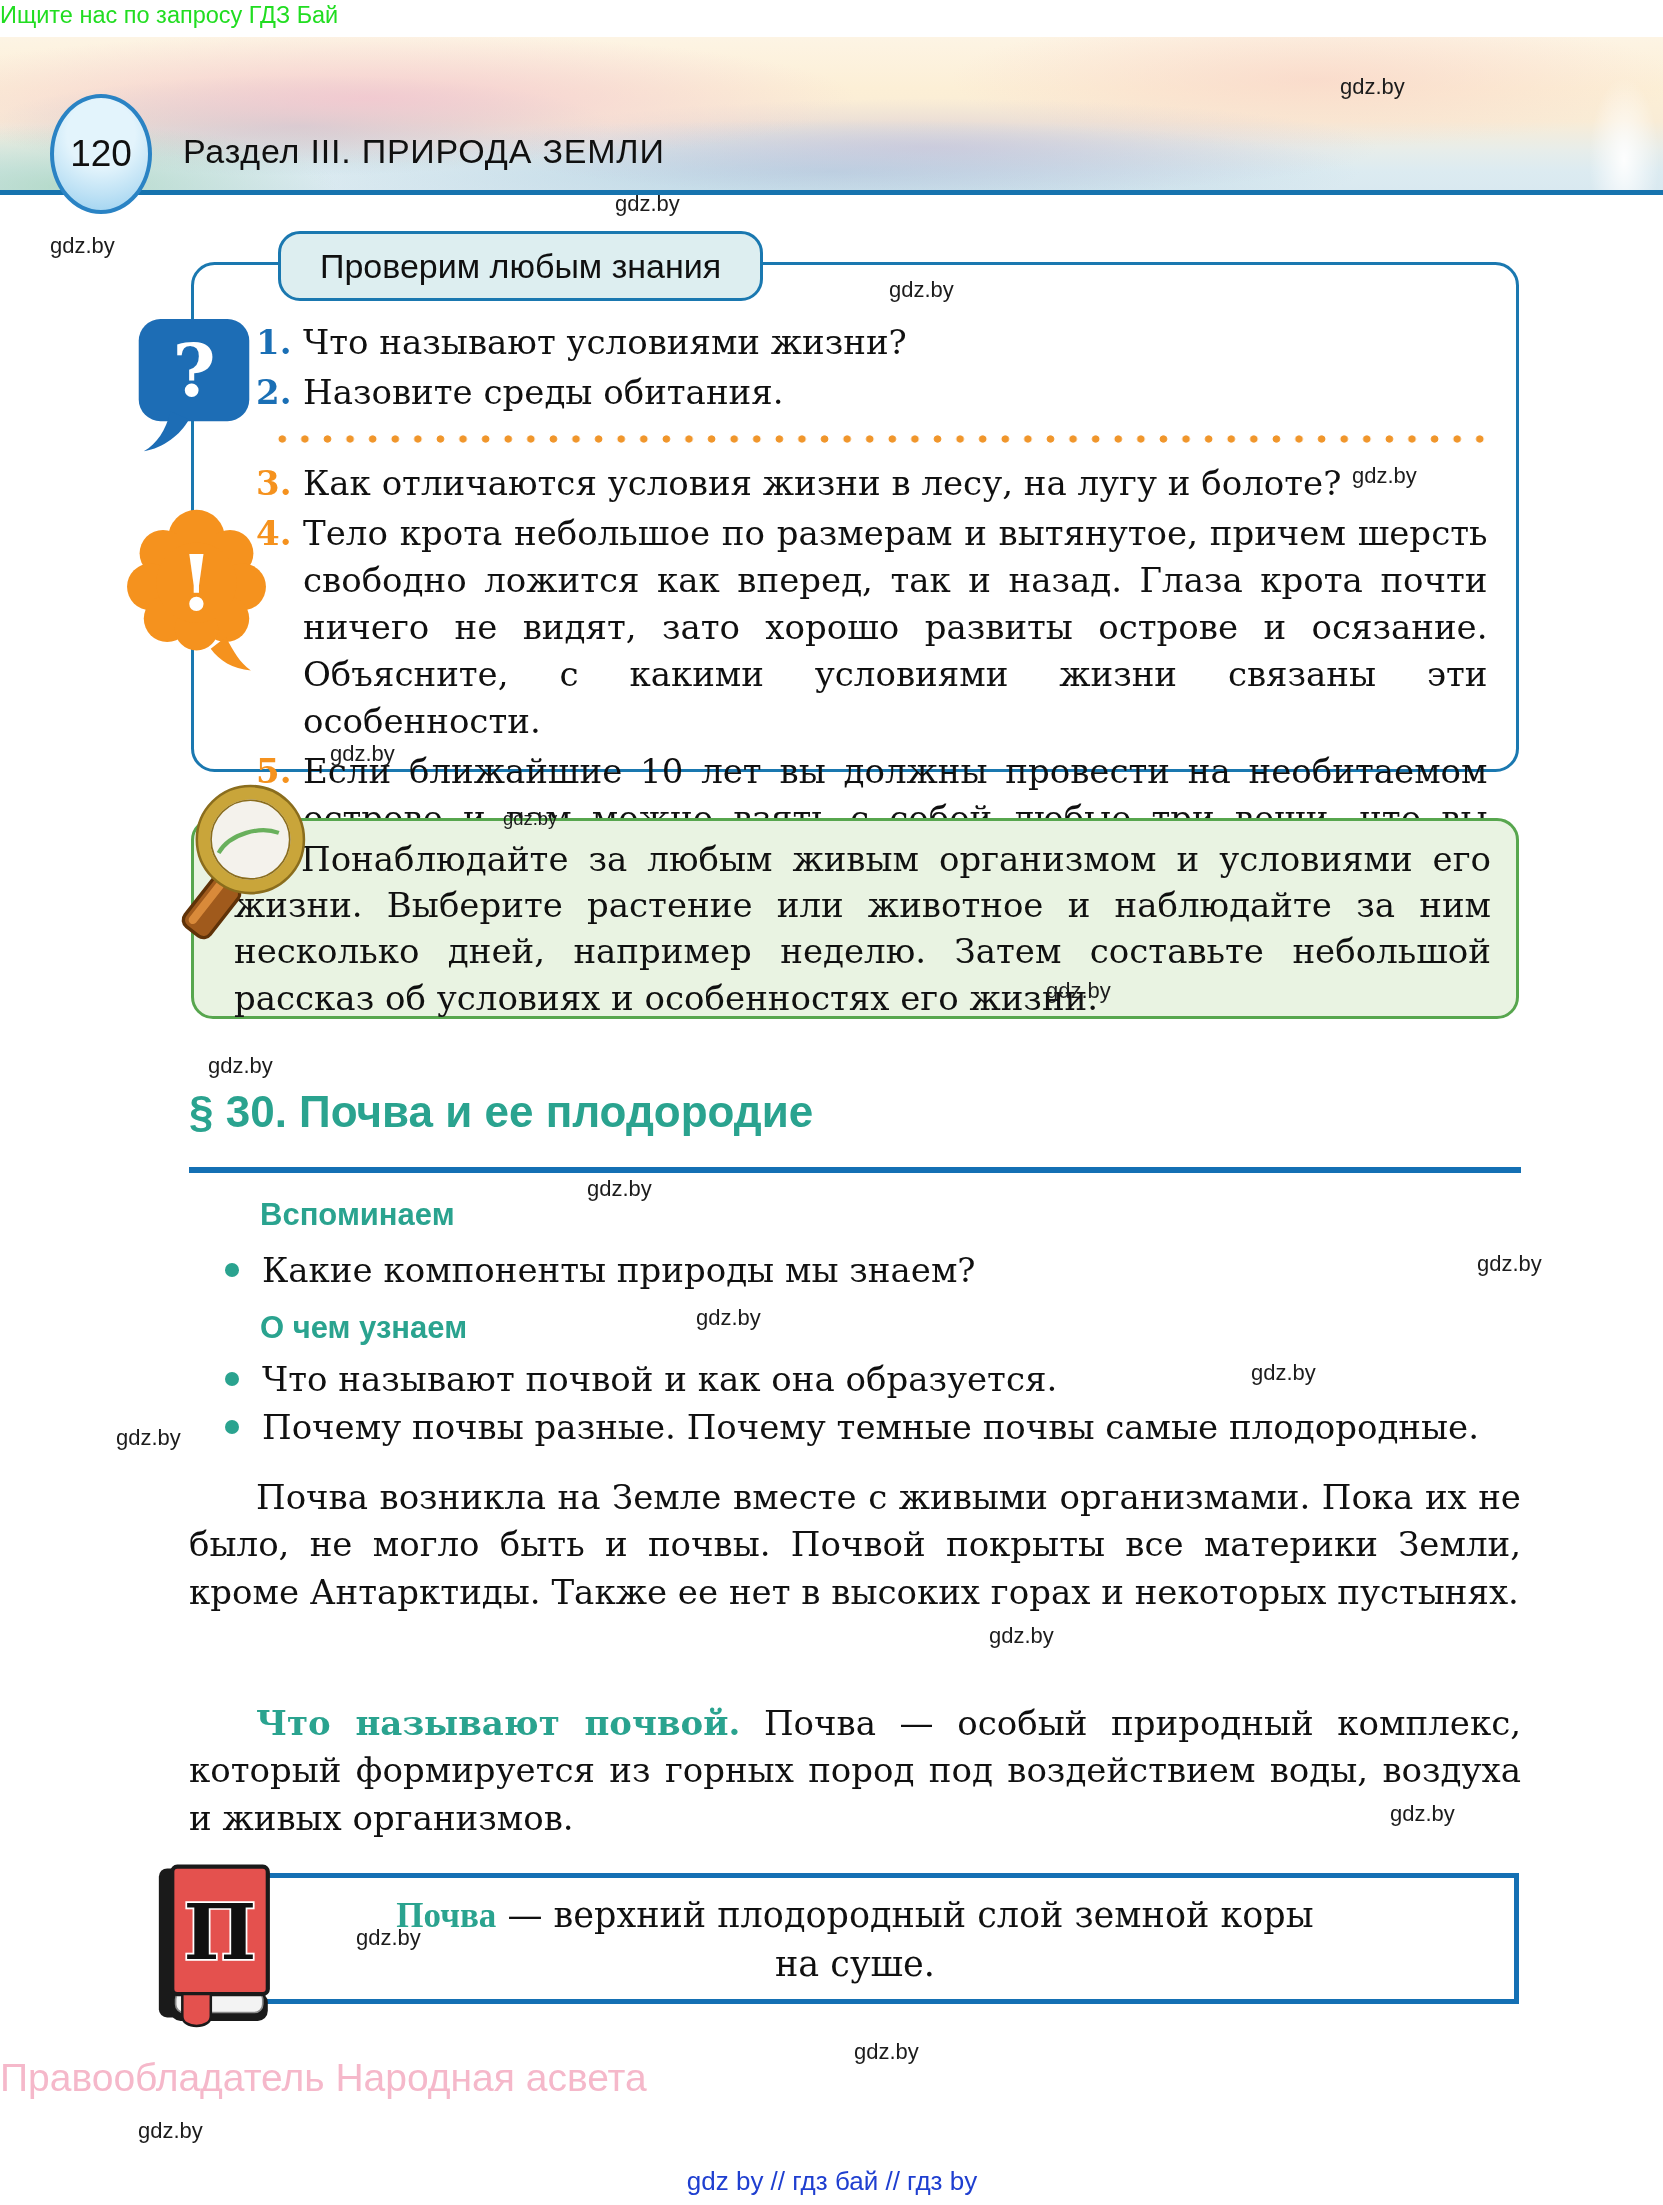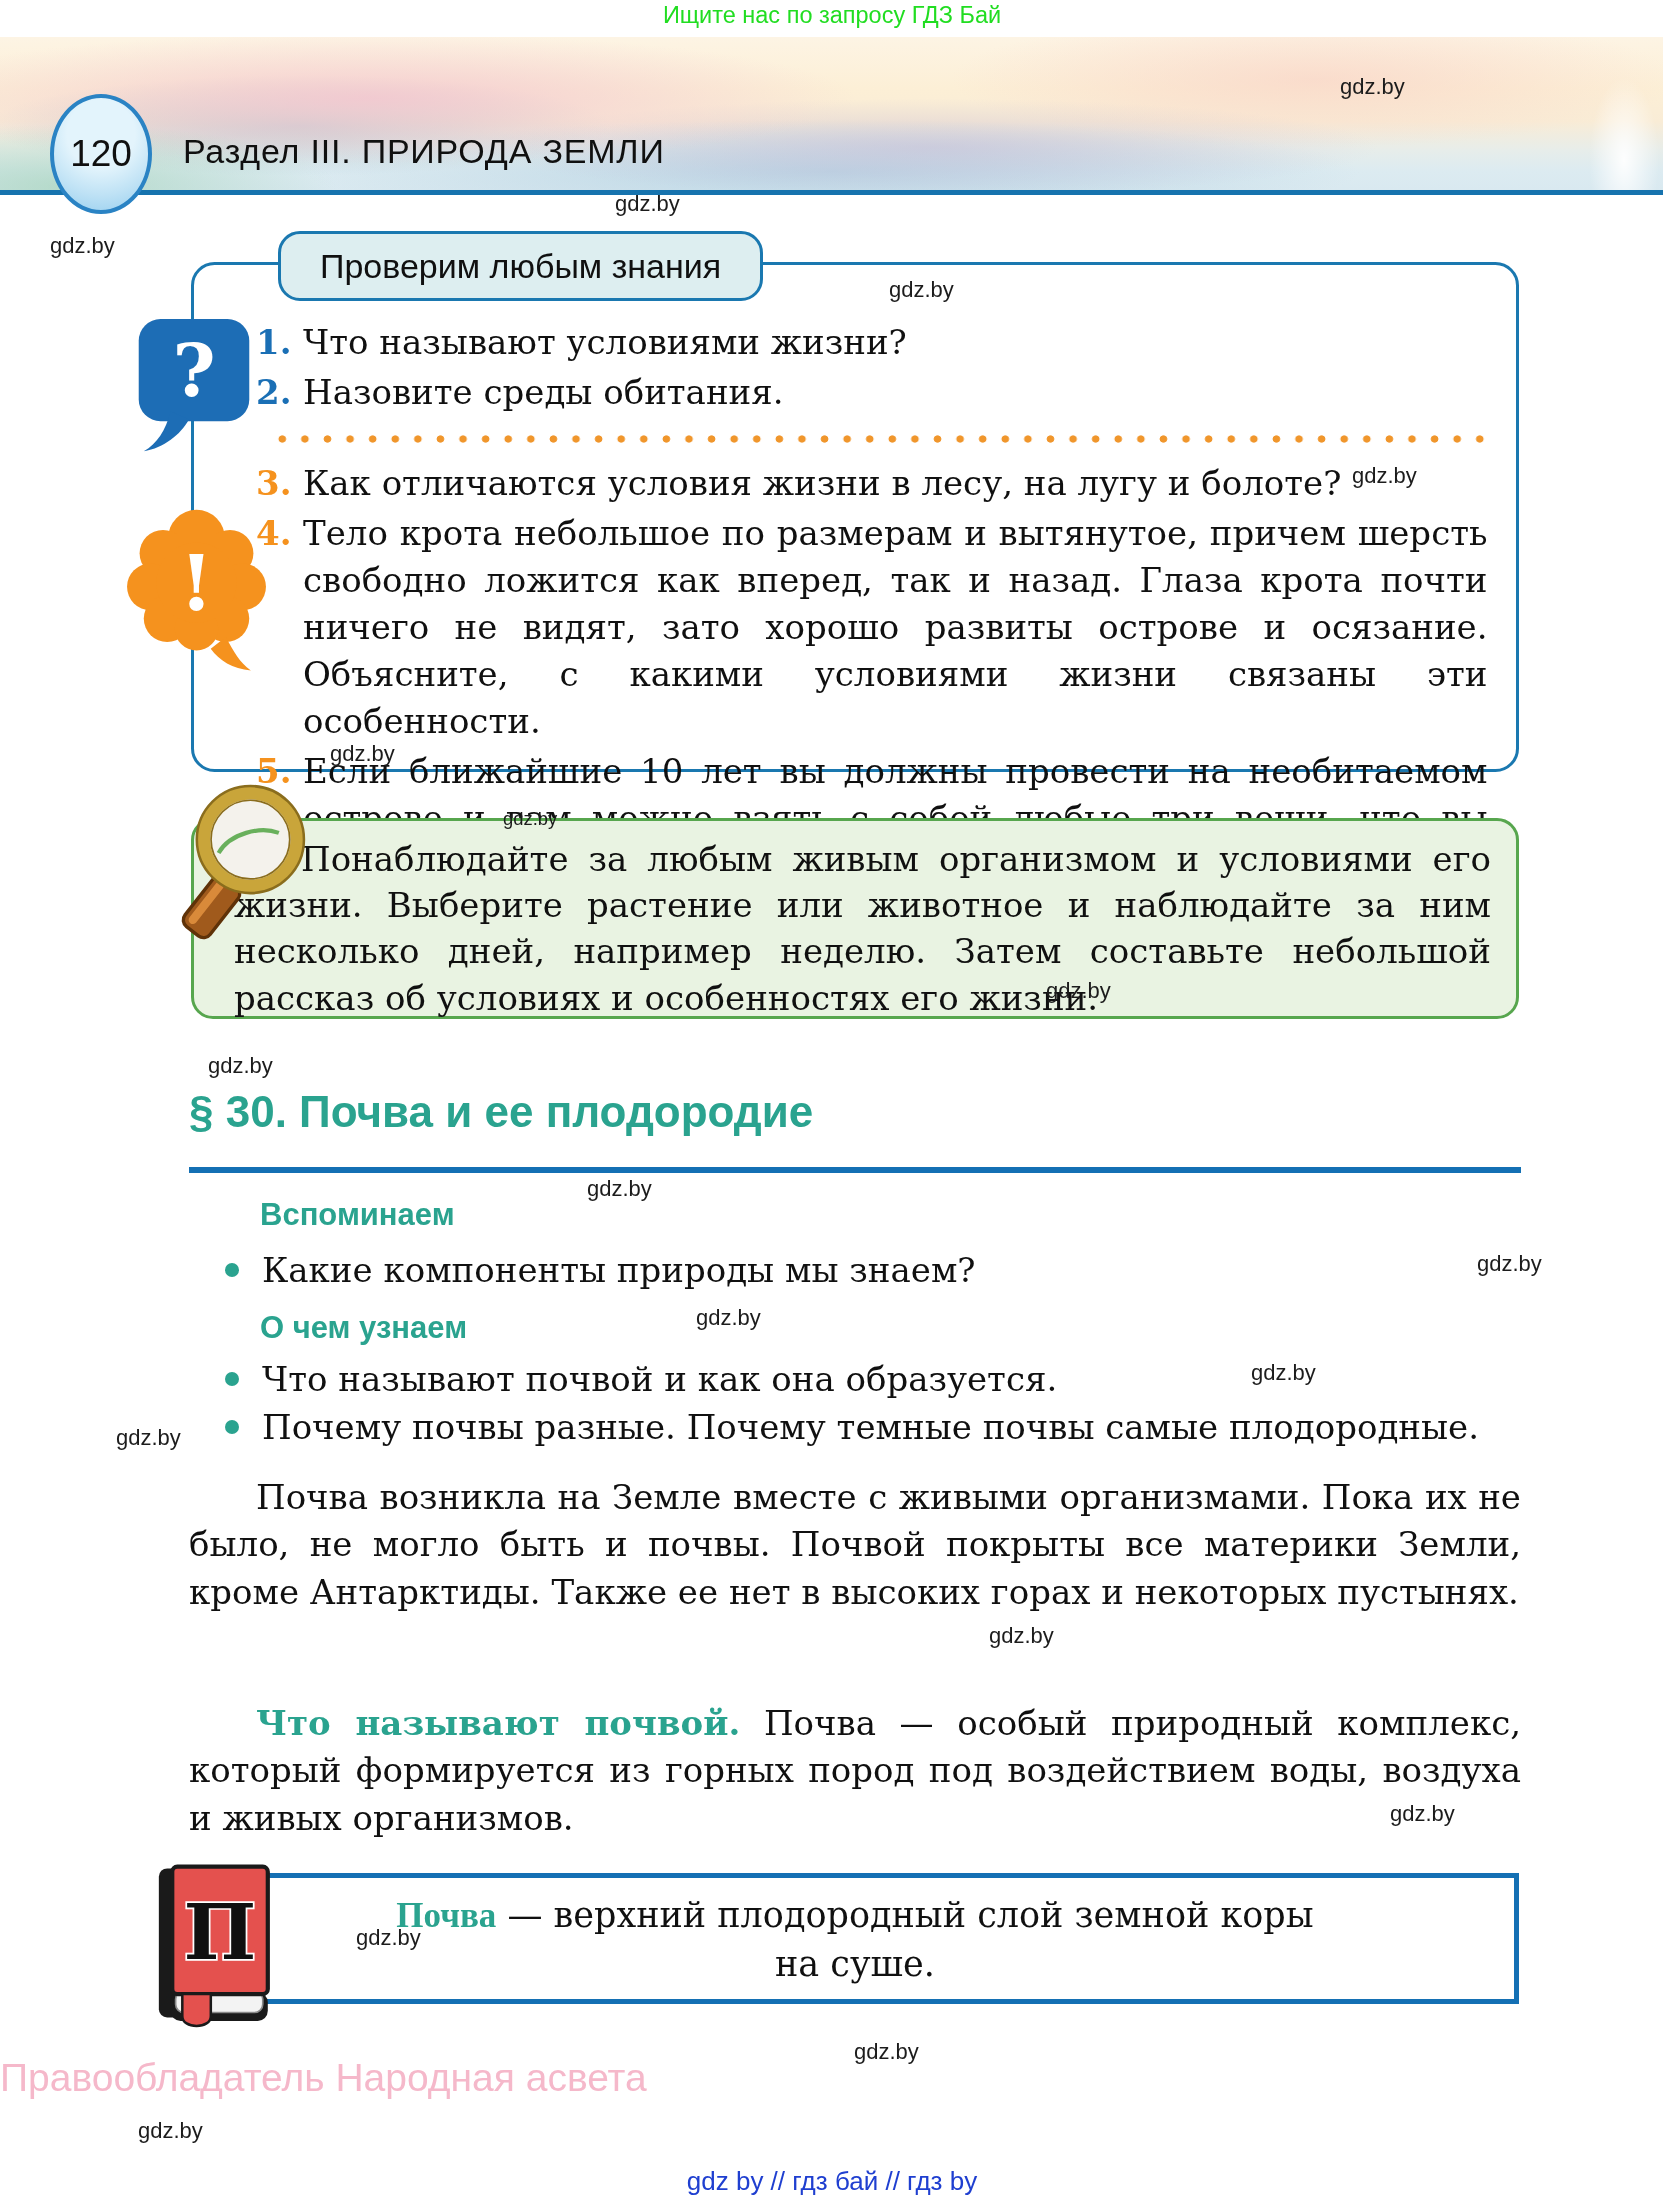--- a/index.html
+++ b/index.html
@@ -2,21 +2,21 @@
 <html style="font-size:13.4px"><head>
 <meta charset="utf-8">
 <style>
   html,body{margin:0;padding:0;background:#ffffff;}
   #page{
     position:relative;width:1664px;height:2205px;background:#ffffff;overflow:hidden;
     font-family:"DejaVu Serif",serif;color:#101010;
   }
   
   .promo-top{
-    position:absolute;top:1.7px;left:0;width:100%;text-align:center;
+    position:absolute;top:1.7px;left:0;width:100%;text-align:left;
     font-family:"Liberation Sans",sans-serif;font-size:23.5px;color:#21dd21;
   }
   
   .banner{
     position:absolute;top:37px;left:0;width:1664px;height:153px;
     border-bottom:5.9px solid #1673ae;
     background:
       radial-gradient(ellipse 50px 117px at 97.6% 80%, rgba(255,255,255,.95), rgba(255,255,255,0) 70%),
       radial-gradient(ellipse 436px 101px at 4% 98%, rgba(150,205,170,.55), rgba(150,205,170,0) 62%),
       radial-gradient(ellipse 755px 101px at 22% 40%, rgba(243,198,208,.85), rgba(243,198,208,0) 65%),

